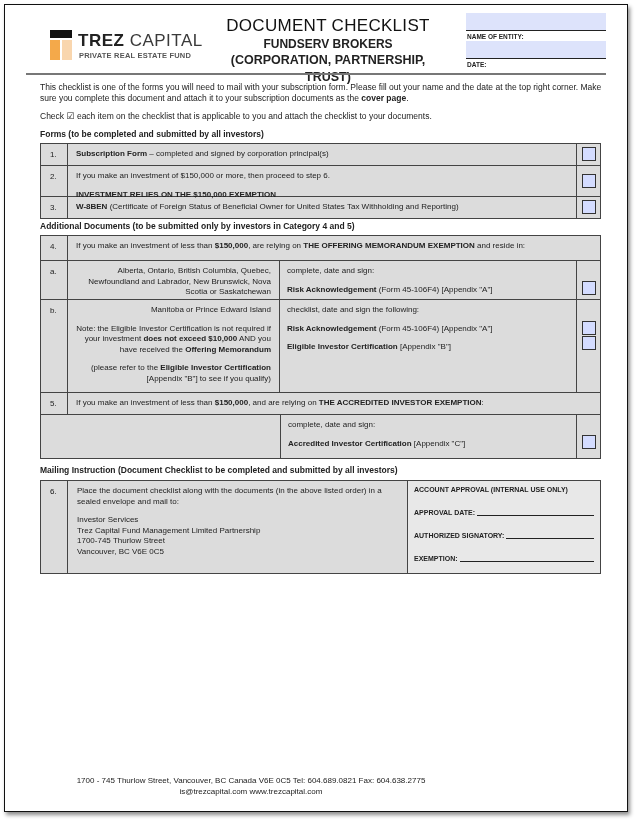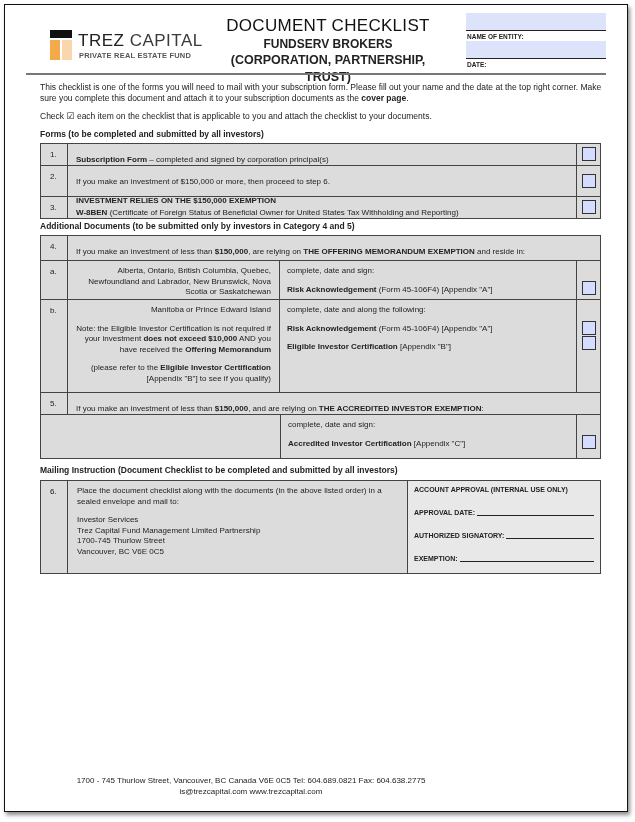--- a/index.html
+++ b/index.html
@@ -12,21 +12,21 @@
     box-shadow: 2px 3px 4px rgba(0,0,0,0.45);
   }
 
   
   .logo { position: absolute; left: 44px; top: 27px; width: 160px; height: 40px; }
   .logo-mark { position: absolute; left: 6px; top: 3px; width: 22px; height: 30px; }
   .logo-mark .top { position: absolute; left: 0; top: 0; width: 22px; height: 8px; background: #111; }
   .logo-mark .l { position: absolute; left: 0; top: 10px; width: 10px; height: 20px; background: #f4a94a; }
   .logo-mark .r { position: absolute; left: 12px; top: 10px; width: 10px; height: 20px; background: #f9d6ae; }
   .logo-word { position: absolute; left: 34px; top: 5px; font-size: 17px; letter-spacing: 0.5px; color: #3a3a3a; white-space: nowrap; line-height: 18px; }
-  .logo-word b { font-weight: normal; color: #222; }
+  .logo-word b { font-weight: bold; color: #222; }
   .logo-word span { font-weight: normal; }
   .logo-sub { position: absolute; left: 35px; top: 24px; font-size: 7.5px; font-weight: bold; color: #555; letter-spacing: 0.2px; white-space: nowrap; }
 
   .title-block { position: absolute; left: 208px; top: 16px; width: 240px; text-align: center; }
   .title-main { font-size: 17px; font-weight: normal; letter-spacing: 0.3px; line-height: 20px; }
   .title-sub { font-size: 12px; font-weight: bold; color: #222; line-height: 16px; }
   .title-sub2 { font-size: 12.5px; font-weight: bold; color: #222; line-height: 17px; }
 
   .entity-field { position: absolute; left: 466px; width: 140px; height: 18px; background: #dde3fb; border-bottom: 1.5px solid #222; }
   .entity-label { position: absolute; left: 467px; font-size: 6.5px; font-weight: bold; color: #222; }
@@ -38,21 +38,21 @@
   .intro b { font-weight: bold; text-align: center; }
   .check-line { position: absolute; left: 40px; top: 111px; font-size: 8.5px; color: #222; }
   .check-glyph { font-size: 9px; }
   .section-title { position: absolute; left: 40px; font-size: 8.5px; font-weight: bold; color: #222; }
 
   
   .tbl { position: absolute; left: 40px; width: 561px; border: 1.5px solid #444; background: #dcdcdc; }
   .row { position: relative; border-bottom: 1px solid #444; display: flex; }
   .row:last-child { border-bottom: none; }
   .num { width: 27px; flex: none; border-right: 1px solid #444; font-size: 8px; padding: 6px 0 0 9px; color: #222; }
-  .content { flex: 1; font-size: 8px; line-height: 10.5px; padding: 11px 8px; color: #222; }
+  .content { flex: 1; font-size: 8px; line-height: 10.5px; padding: 5px 8px; color: #222; }
   .content b { font-weight: bold; }
   .chk-col { width: 24px; flex: none; border-left: 1px solid #444; position: relative; }
   .cbox { position: absolute; left: 5px; width: 14px; height: 14px; background: #d4dcff; border: 1.5px solid #333; cursor: pointer; }
   .col-left { width: 212px; flex: none; border-right: 1px solid #444; font-size: 8px; line-height: 10.5px; padding: 5px 8px; color: #222; text-align: right; }
   .col-mid { flex: 1; font-size: 8px; line-height: 10.5px; padding: 5px 7px; color: #222; }
   .p-gap { margin-top: 8px; }
 
   .mail-tbl { position: absolute; left: 40px; top: 480px; width: 561px; height: 94px; border: 1.5px solid #444; display: flex; }
   .mail-num { width: 27px; flex: none; border-right: 1px solid #444; background: #dcdcdc; font-size: 8px; padding: 6px 0 0 9px; }
   .mail-body { width: 340px; flex: none; background: #dcdcdc; border-right: 1.5px solid #444; font-size: 8px; line-height: 10.5px; padding: 5px 9px; color: #222; }
@@ -145,21 +145,21 @@
       </div>
   </div>
   <div class="row" style="height:93px;">
     <div class="num">b.</div>
     <div class="col-left">
       <div>Manitoba or Prince Edward Island</div>
       <div class="p-gap"><span>Note: the Eligible Investor Certification is not required if your investment </span><b>does not exceed $10,000</b><span> AND you have received the </span><b>Offering Memorandum</b></div>
       <div class="p-gap"><span>(please refer to the </span><b>Eligible Investor Certification</b><span> [Appendix "B"] to see if you qualify)</span></div>
     </div>
     <div class="col-mid">
-      <div>complete, date and along the following:</div>
+      <div>checklist, date and sign the following:</div>
       <div class="p-gap"><b>Risk Acknowledgement</b><span> (Form 45-106F4) [Appendix "A"]</span></div>
       <div class="p-gap"><b>Eligible Investor Certification</b><span> [Appendix "B"]</span></div>
     </div>
     <div class="chk-col">
       <div class="cbox" style="top:21px;"></div>
       <div class="cbox" style="top:36px;"></div>
     </div>
   </div>
   <div class="row" style="height:22px;">
     <div class="num">5.</div>

